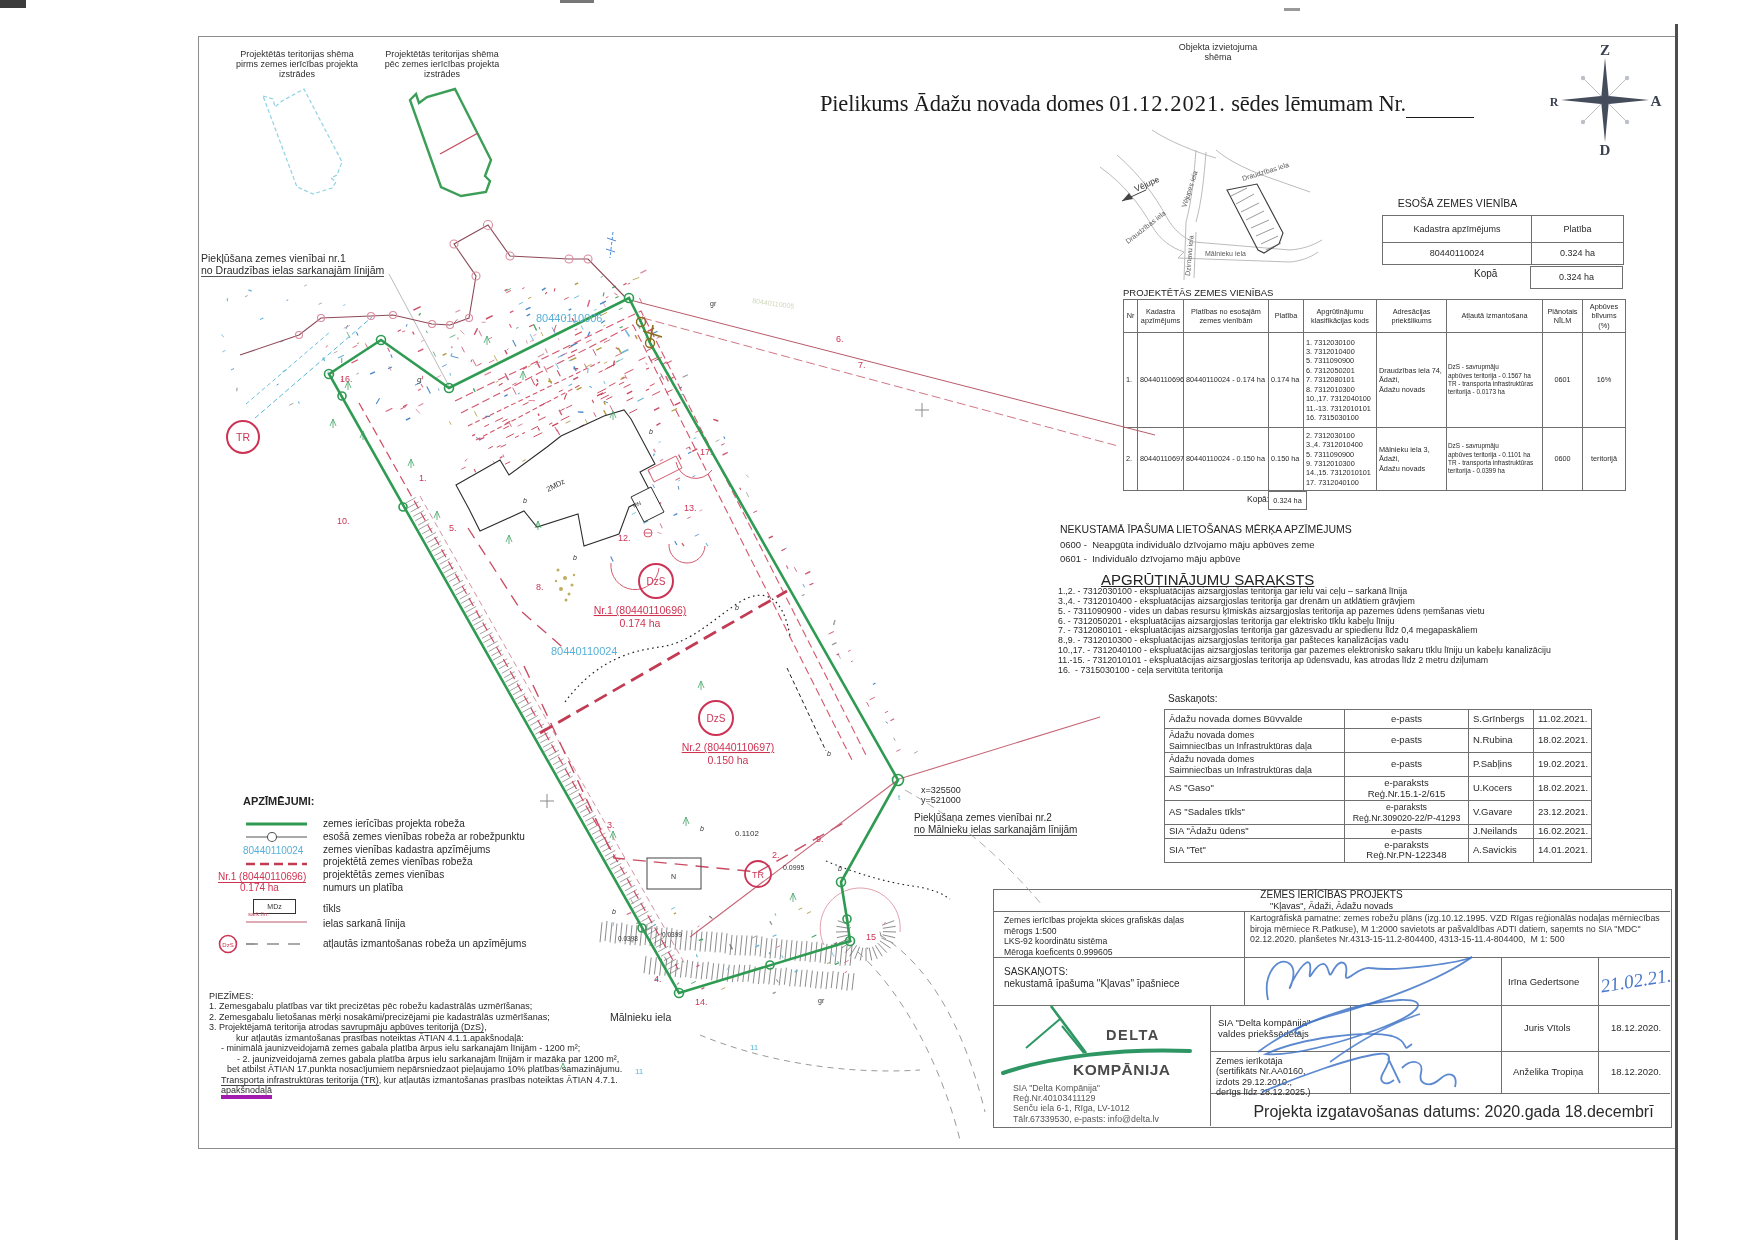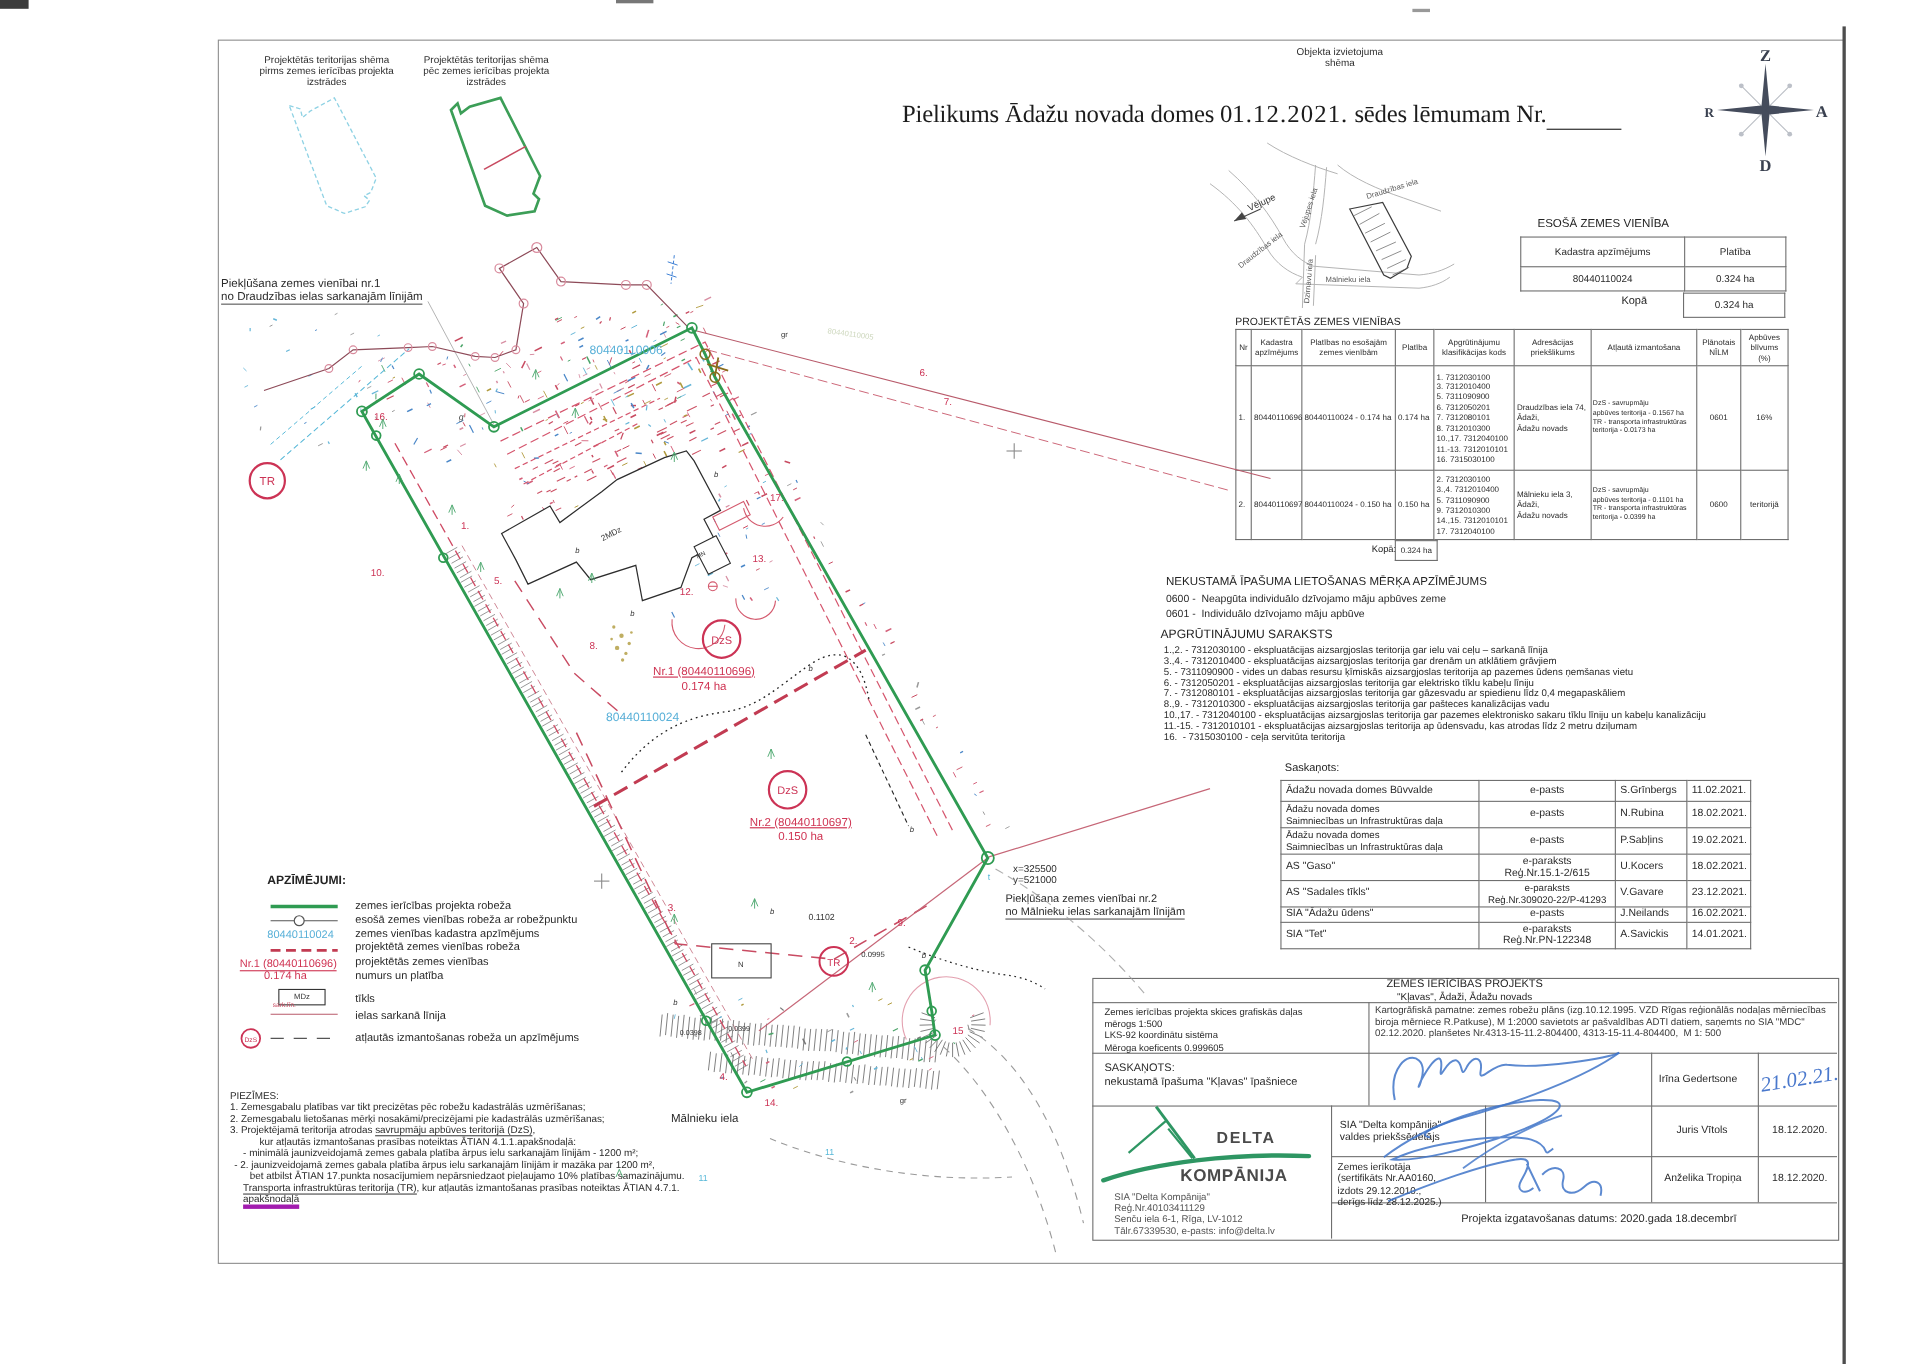--- a/index.html
+++ b/index.html
@@ -120,21 +120,21 @@
       <tr>
         <td class="ctr" style="width:33px;height:15px;">0.324 ha</td>
       </tr>
     </tbody>
   </table>
 
 <div class="abs" style="left:1060px;top:523px;font-size:10.5px;color:#232323;">NEKUSTAMĀ ĪPAŠUMA LIETOŠANAS MĒRĶA APZĪMĒJUMS</div>
 
 <div class="abs" style="left:1060px;top:538px;font-size:9.5px;line-height:14px;color:#2a2a2a;">0600 -&nbsp; Neapgūta individuālo dzīvojamo māju apbūves zeme<br>0601 -&nbsp; Individuālo dzīvojamo māju apbūve</div>
 
-<div class="abs" style="left:1055px;top:571px;font-size:11px;color:#232323;">APGRŪTINĀJUMU SARAKSTS</div>
+<div class="abs" style="left:1101px;top:571px;font-size:15px;color:#232323;text-decoration:underline;">APGRŪTINĀJUMU SARAKSTS</div>
 
 <div class="abs" style="left:1058px;top:587px;width:640px;font-size:8.8px;line-height:9.85px;color:#2a2a2a;">
 1.,2. - 7312030100 - ekspluatācijas aizsargjoslas teritorija gar ielu vai ceļu – sarkanā līnija<br>
 3.,4. - 7312010400 - ekspluatācijas aizsargjoslas teritorija gar drenām un atklātiem grāvjiem<br>
 5. - 7311090900 - vides un dabas resursu ķīmiskās aizsargjoslas teritorija ap pazemes ūdens ņemšanas vietu<br>
 6. - 7312050201 - ekspluatācijas aizsargjoslas teritorija gar elektrisko tīklu kabeļu līniju<br>
 7. - 7312080101 - ekspluatācijas aizsargjoslas teritorija gar gāzesvadu ar spiedienu līdz 0,4 megapaskāliem<br>
 8.,9. - 7312010300 - ekspluatācijas aizsargjoslas teritorija gar pašteces kanalizācijas vadu<br>
 10.,17. - 7312040100 - ekspluatācijas aizsargjoslas teritorija gar pazemes elektronisko sakaru tīklu līniju un kabeļu kanalizāciju<br>
 11.-15. - 7312010101 - ekspluatācijas aizsargjoslas teritorija ap ūdensvadu, kas atrodas līdz 2 metru dziļumam<br>
@@ -224,21 +224,21 @@
 <div class="abs" style="left:1524px;top:1022px;width:90px;font-size:9.5px;color:#2a2a2a;">Juris Vītols</div>
 
 <div class="abs" style="left:1611px;top:1022px;width:60px;font-size:9.5px;color:#2a2a2a;">18.12.2020.</div>
 
 <div class="abs" style="left:1216px;top:1056px;width:134px;font-size:9px;line-height:10.3px;color:#2a2a2a;">Zemes ierīkotāja<br>(sertifikāts Nr.AA0160,<br>izdots 29.12.2010.,<br>derīgs līdz 28.12.2025.)</div>
 
 <div class="abs" style="left:1513px;top:1066px;width:95px;font-size:9.5px;color:#2a2a2a;">Anželika Tropiņa</div>
 
 <div class="abs" style="left:1611px;top:1066px;width:60px;font-size:9.5px;color:#2a2a2a;">18.12.2020.</div>
 
-<div class="abs ctr" style="left:1210px;top:1103px;width:487px;font-size:10px;color:#2a2a2a;">Projekta izgatavošanas datums: 2020.gada 18.decembrī</div>
+<div class="abs ctr" style="left:1210px;top:1103px;width:487px;font-size:16px;color:#2a2a2a;">Projekta izgatavošanas datums: 2020.gada 18.decembrī</div>
 
 <div class="abs" style="left:1013px;top:1083px;width:200px;font-size:8.8px;line-height:10.2px;color:#555;">SIA "Delta Kompānija"<br>Reģ.Nr.40103411129<br>Senču iela 6-1, Rīga, LV-1012<br>Tālr.67339530, e-pasts: info@delta.lv</div>
 
 <div class="abs" style="left:1106px;top:1027px;font-size:14.5px;font-weight:bold;letter-spacing:1.5px;color:#4a4a4a;">DELTA</div>
 <div class="abs" style="left:1073px;top:1061px;font-size:15.5px;font-weight:bold;letter-spacing:0.5px;color:#4a4a4a;">KOMPĀNIJA</div>
 
 <div class="abs" style="left:243px;top:795px;font-size:11px;font-weight:bold;color:#242424;">APZĪMĒJUMI:</div>
 
 <div class="abs" style="left:323px;top:818px;width:360px;font-size:10px;line-height:12.8px;color:#2a2a2a;">zemes ierīcības projekta robeža<br>esošā zemes vienības robeža ar robežpunktu<br>zemes vienības kadastra apzīmējums<br>projektētā zemes vienības robeža<br>projektētās zemes vienības<br>numurs un platība</div>
 <div class="abs" style="left:323px;top:903px;font-size:10px;color:#2a2a2a;">tīkls</div>
@@ -252,21 +252,21 @@
 <div class="abs" style="left:253px;top:899px;width:41px;height:13px;border:1.2px solid #333;font-size:7px;text-align:center;line-height:13px;color:#333;">MDz</div>
 
 <div class="abs" style="left:248px;top:911px;font-size:6px;color:#c84a60;">sark.līn.</div>
 
 <div class="abs" style="left:209px;top:991px;width:800px;font-size:9px;line-height:10.45px;color:#2a2a2a;">PIEZĪMES:<br>
 1. Zemesgabalu platības var tikt precizētas pēc robežu kadastrālās uzmērīšanas;<br>
 2. Zemesgabalu lietošanas mērķi nosakāmi/precizējami pie kadastrālās uzmērīšanas;<br>
 3. Projektējamā teritorija atrodas <span style="border-bottom:1px solid #444;">savrupmāju apbūves teritorijā (DzS)</span>,<br>
 <span style="margin-left:27px;">kur atļautās izmantošanas prasības noteiktas ĀTIAN 4.1.1.apakšnodaļā:</span><br>
 <span style="margin-left:12px;">- minimālā jaunizveidojamā zemes gabala platība ārpus ielu sarkanajām līnijām - 1200 m²;</span><br>
-<span style="margin-left:4px;">- 2. jaunizveidojamā zemes gabala platība ārpus ielu sarkanajām līnijām ir mazāka par 1200 m²,</span><br>
+<span style="margin-left:28px;">- 2. jaunizveidojamā zemes gabala platība ārpus ielu sarkanajām līnijām ir mazāka par 1200 m²,</span><br>
 <span style="margin-left:18px;">bet atbilst ĀTIAN 17.punkta nosacījumiem nepārsniedzaot pieļaujamo 10% platības samazinājumu.</span><br>
 <span style="margin-left:12px;border-bottom:1px solid #444;">Transporta infrastruktūras teritorija (TR)</span>, kur atļautās izmantošanas prasības noteiktas ĀTIAN 4.7.1.<br>
 <span style="margin-left:12px;border-bottom:4px solid #a21caf;">apakšnodaļā</span></div>
 
 <div class="abs" style="left:610px;top:1011px;font-size:10.5px;color:#2a2a2a;">Mālnieku iela</div>
 
 <div class="abs" style="left:914px;top:812px;width:210px;font-size:10px;line-height:12px;color:#2b2b2b;">Piekļūšana zemes vienībai nr.2<br><span style="border-bottom:1px solid #555;">no Mālnieku ielas sarkanajām līnijām</span></div>
 
 <div class="abs" style="left:921px;top:785px;font-size:9px;color:#2b2b2b;">x=325500<br>y=521000</div>
 

